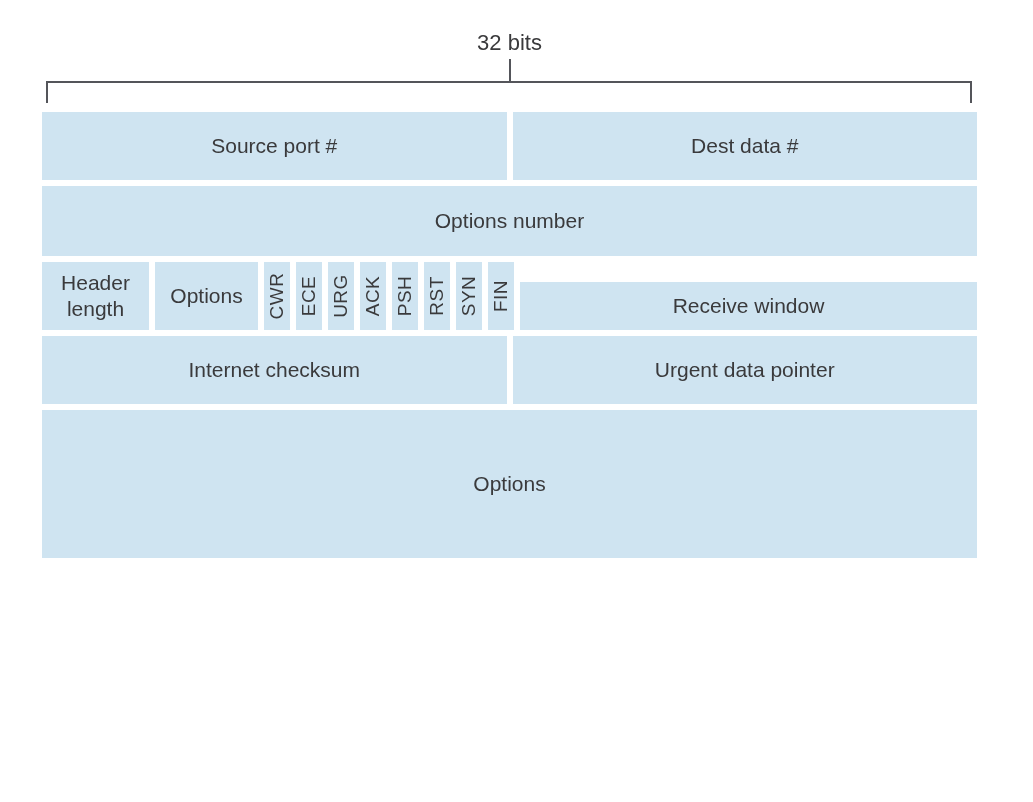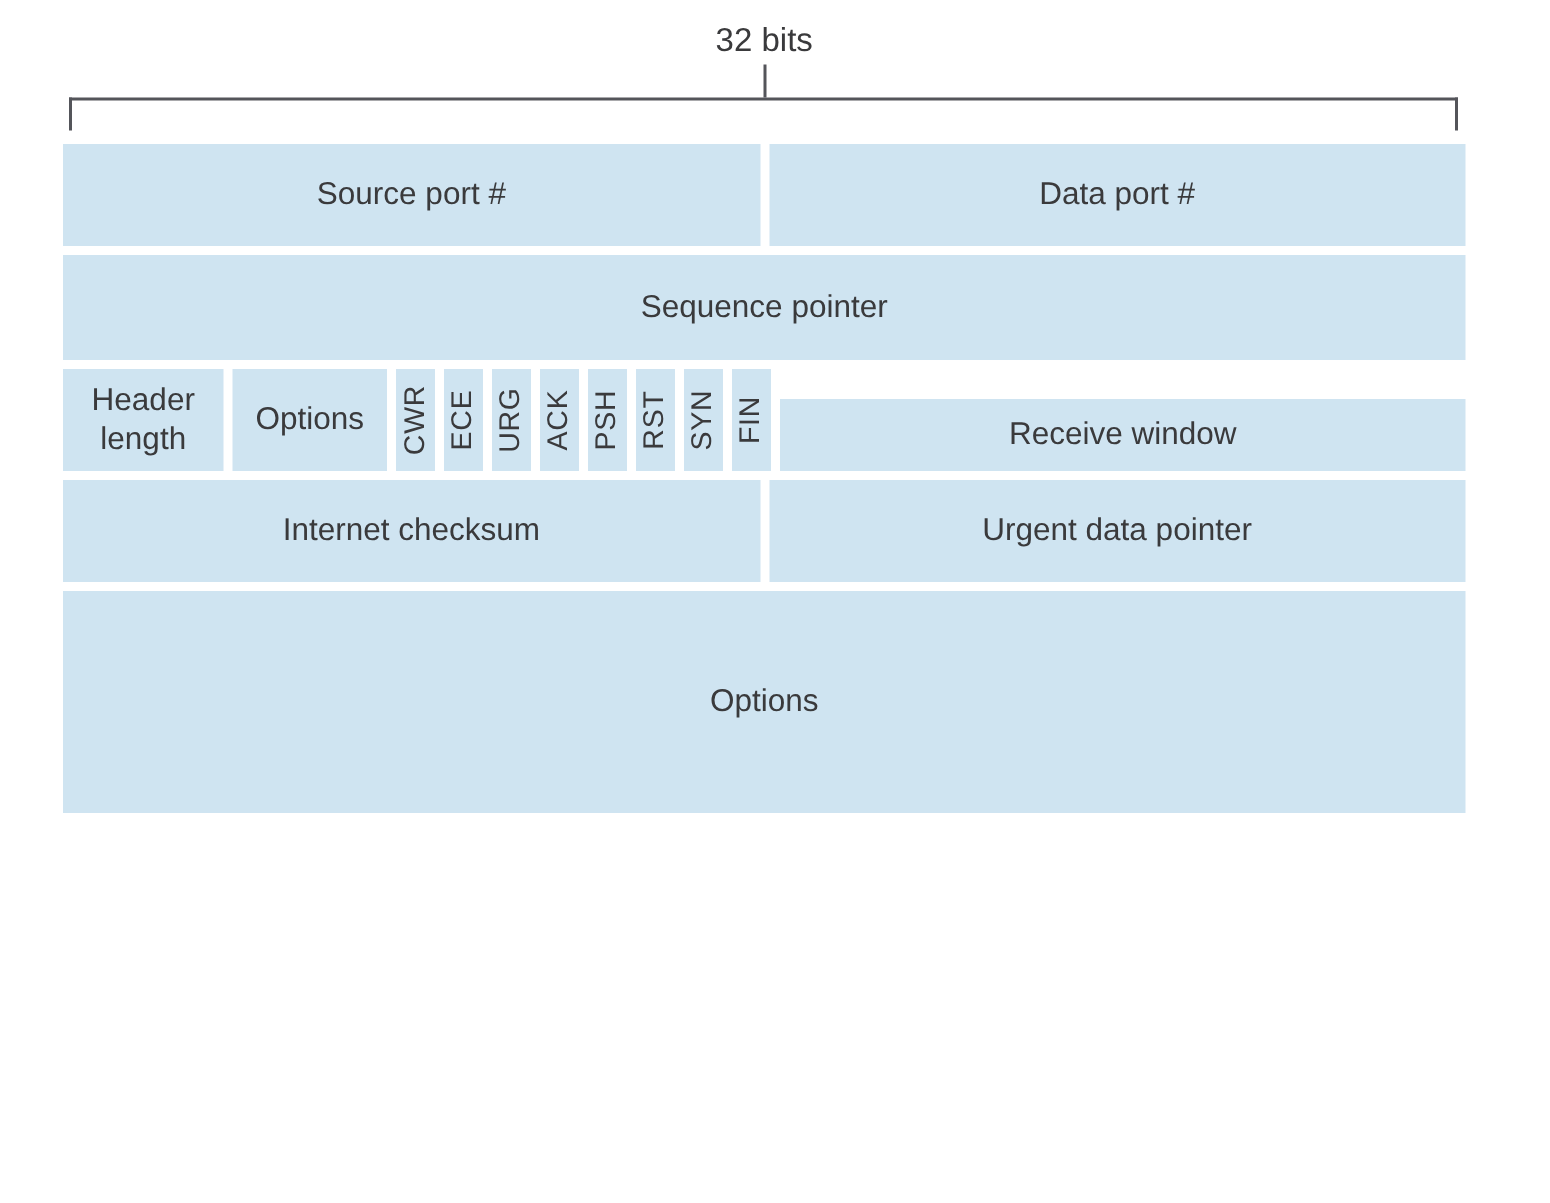--- a/index.html
+++ b/index.html
@@ -5,21 +5,21 @@
   :root{
     --cell-fill:#cfe4f1;
     --text-color:#3a3a3c;
     --line-color:#54555a;
   }
   *{box-sizing:border-box;margin:0;padding:0;}
   html,body{width:1033px;height:802px;background:#ffffff;overflow:hidden;}
   body{font-family:"Liberation Sans","DejaVu Sans",sans-serif;color:var(--text-color);}
   .diagram{position:absolute;left:42px;top:0;width:935px;}
   .top-label{
-    padding-top:14px;
+    padding-top:30px;
     text-align:center;
     font-size:22px;
     line-height:26px;
     color:var(--text-color);
   }
   .tick{width:2px;height:22px;background:var(--line-color);margin:3px auto 0 auto;}
   .bracket{
     height:22px;
     margin:0 5px 9px 4px;
     border-left:2px solid var(--line-color);
@@ -58,25 +58,25 @@
 <div class="diagram">
 
   <div class="top-label">32 bits</div>
   <div class="tick"></div>
   <div class="bracket"></div>
 
   <div class="rows">
 
     <div class="row h68">
       <div class="cell half">Source port #</div>
-      <div class="cell half">Data port #</div>
+      <div class="cell half">Dest data #</div>
     </div>
 
     <div class="row h70">
-      <div class="cell full">Sequence pointer</div>
+      <div class="cell full">Options number</div>
     </div>
 
 
     <div class="row h68">
       <div class="cell hl">Header length</div>
       <div class="cell unused">Options</div>
       <div class="cell flag">
           <span class="vert">CWR</span>
         </div>
       <div class="cell flag">

